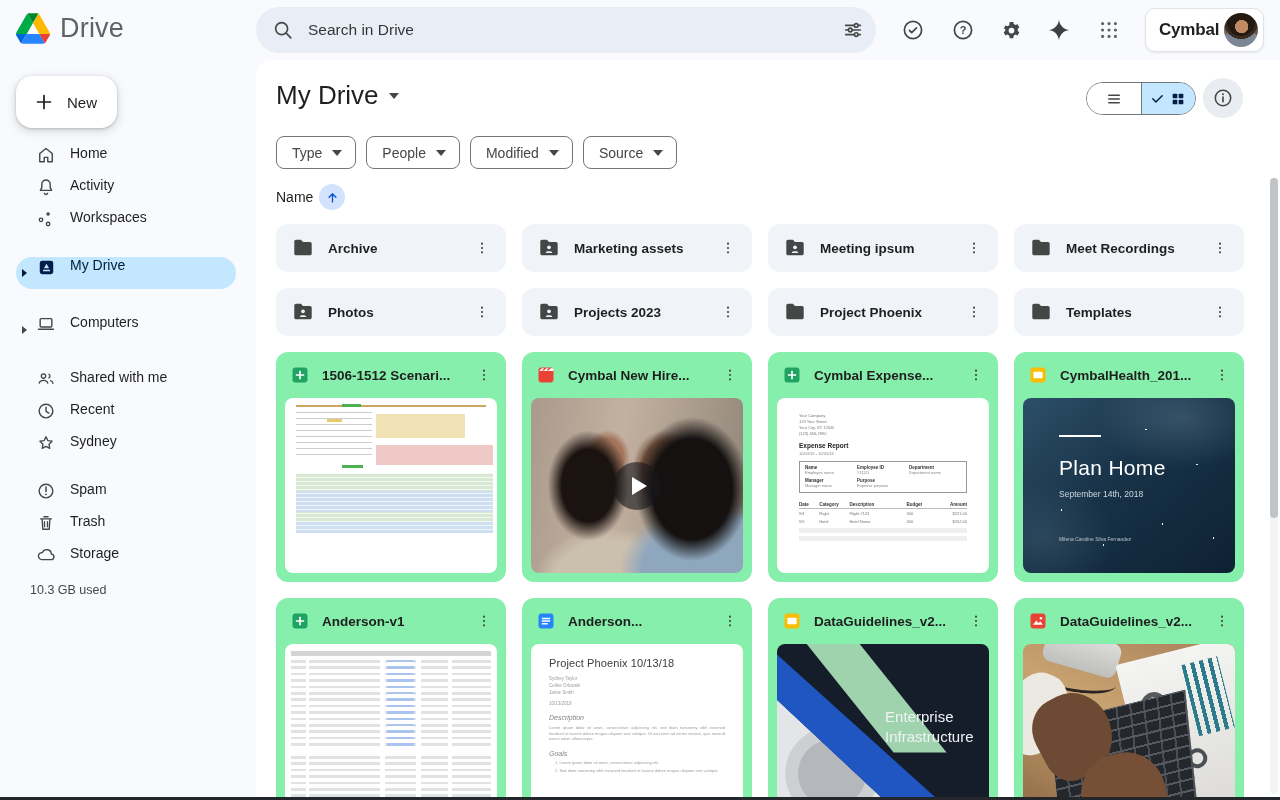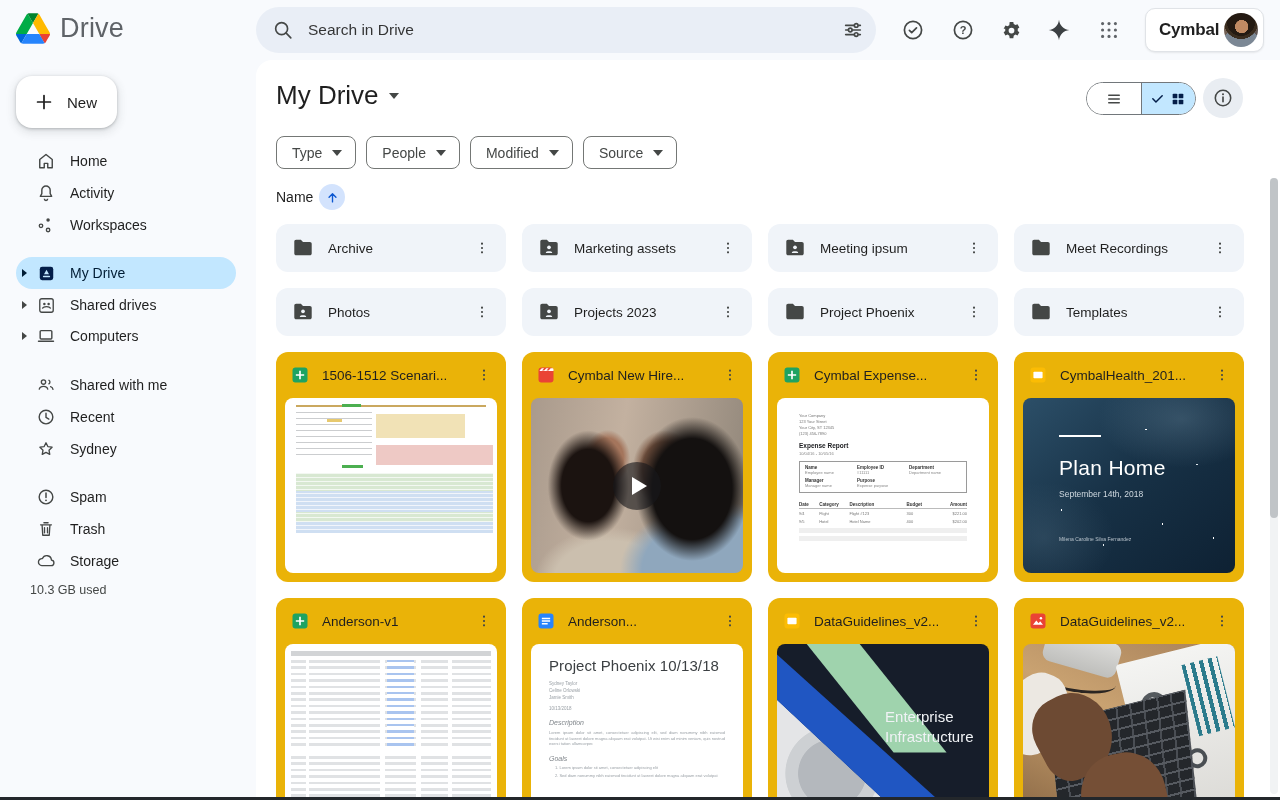--- a/index.html
+++ b/index.html
@@ -19,21 +19,21 @@
   .avatar{width:34px;height:34px;border-radius:50%;background:
     radial-gradient(circle at 52% 40%,#c08a63 0 24%,transparent 25%),
     radial-gradient(circle at 50% 26%,#241a12 0 46%,#3a2c1e 47% 56%,transparent 57%),
     radial-gradient(circle at 50% 105%,#7b8794 0 52%,transparent 53%),
     linear-gradient(160deg,#8d6f55,#4c4a52)}
 
   
   .sidebar{position:absolute;left:0;top:60px;width:256px;height:740px;background:#f8fafd;z-index:10}
   .newbtn{position:absolute;left:16px;top:16px;width:101px;height:52px;background:#fff;border-radius:16px;box-shadow:0 1px 3px rgba(60,64,67,.3),0 3px 8px 2px rgba(60,64,67,.12);display:flex;align-items:center;gap:12px;padding-left:17px;cursor:pointer}
   .newbtn span{font-size:15px;font-weight:500;color:#1f1f1f}
-  .nav-item{position:absolute;left:16px;width:220px;height:32px;border-radius:16px;display:flex;align-items:center;padding-left:20px;cursor:pointer;color:#1f1f1f}
+  .nav-item{position:absolute;left:16px;width:220px;height:32px;border-radius:16px;display:flex;padding-left:20px;cursor:pointer;color:#1f1f1f}
   .nav-item .nicon{width:20px;height:20px;margin-right:14px;flex:0 0 20px;display:flex;align-items:center;justify-content:center}
   .nav-item .nlabel{font-size:14px;white-space:nowrap}
   .nav-item.sel{background:#c2e7ff}
   .nav-item.sel .nlabel{color:#001d35;font-weight:500}
   .twist{position:absolute;left:6px;top:12px;width:0;height:0;border-left:5px solid #444746;border-top:4px solid transparent;border-bottom:4px solid transparent}
   .storage-used{position:absolute;left:30px;top:523px;font-size:12.5px;color:#444746}
 
   
   .panel{position:absolute;left:256px;top:60px;width:1024px;height:740px;background:#fff;border-top-left-radius:16px;overflow:hidden}
   .page-title{position:absolute;left:20px;top:20px;font-size:26px;color:#1f1f1f;display:flex;align-items:center;gap:10px;cursor:pointer}
@@ -46,23 +46,23 @@
   .chips{position:absolute;left:20px;top:76px;display:flex;gap:10px}
   .chip{height:33px;border:1px solid #747775;border-radius:8px;background:#fff;display:flex;align-items:center;gap:10px;padding:0 13px 0 15px;cursor:pointer}
   .chip span{font-size:14px;color:#444746;font-weight:500}
   .sortrow{position:absolute;left:17px;top:124px;display:flex;align-items:center;gap:6px}
   .sortrow .slabel{font-size:14px;font-weight:500;color:#1f1f1f;padding-left:3px}
   .sort-arrow{width:26px;height:26px;border-radius:50%;background:#d3e3fd;display:flex;align-items:center;justify-content:center;cursor:pointer}
 
   
   .grid{position:absolute;left:20px;top:164px;display:grid;grid-template-columns:repeat(4,230px);grid-template-rows:48px 48px 230px 230px;gap:16px}
   .fold{background:#f0f4f9;border-radius:12px;display:flex;align-items:center;padding:0 8px 0 16px;gap:14px;cursor:pointer}
-  .fold .fname,.fcard .fname{flex:1;font-size:13.5px;font-weight:400;color:#1f1f1f;white-space:nowrap;overflow:hidden;text-overflow:ellipsis}
+  .fold .fname,.fcard .fname{flex:1;font-size:13.5px;font-weight:700;color:#1f1f1f;white-space:nowrap;overflow:hidden;text-overflow:ellipsis}
   .dots{width:32px;height:32px;border-radius:50%;display:flex;align-items:center;justify-content:center;cursor:pointer;flex:0 0 32px}
-  .fcard{background:#eab308;border-radius:12px;overflow:hidden;cursor:pointer;display:flex;flex-direction:column}
+  .fcard{background:#86efac;border-radius:12px;overflow:hidden;cursor:pointer;display:flex;flex-direction:column}
   .fhead{height:46px;display:flex;align-items:center;gap:12px;padding:0 6px 0 14px;flex:0 0 46px}
   .thumb{position:relative;margin:0 9px 9px;height:175px;border-radius:8px;background:#fff;overflow:hidden}
   .s{position:absolute}
 
   
   .t2{background:
     radial-gradient(95px 120px at 76% 52%,#141110 0 42%,transparent 60%),
     radial-gradient(55px 65px at 63% 40%,#7a5642 0 40%,transparent 58%),
     radial-gradient(70px 95px at 27% 50%,#1b1310 0 38%,transparent 58%),
     radial-gradient(38px 46px at 36% 34%,#a4755c 0 42%,transparent 60%),
@@ -100,21 +100,21 @@
   .t3 .iv{font-size:4px;color:#888}
   .t3 .tbl{margin-top:7px}
   .t3 .trow{display:flex;padding:1.5px 0}
   .t3 .th{font-size:4.5px;font-weight:bold;color:#333}
   .t3 .td{font-size:4px;color:#777}
   .t3 .c1{width:12%}.t3 .c2{width:18%}.t3 .c3{width:34%}.t3 .c4{width:18%}.t3 .c5{width:18%;text-align:right}
   .t3 .stripe{height:5px;background:#efefef;margin-top:3px}
 
   
   .t6{padding:13px 18px 0}
-  .t6 .dt{font-size:15px;color:#3c4043;letter-spacing:.1px}
+  .t6 .dt{font-size:11px;color:#3c4043;letter-spacing:.1px}
   .t6 .da{font-size:4.5px;color:#9aa0a6;line-height:7px;margin-top:6px}
   .t6 .dd{font-size:4.5px;color:#9aa0a6;margin-top:5px}
   .t6 .dh{font-size:7px;font-style:italic;color:#80868b;margin-top:8px}
   .t6 .db{font-size:4px;color:#9aa0a6;line-height:5.5px;margin-top:4px;text-align:justify}
   .t6 .dg{font-size:4px;color:#9aa0a6;line-height:5.5px;margin-top:3px;padding-left:6px}
 
   
   .t7{background:#161d2a}
   .t7 .photo{position:absolute;inset:0;background:
      radial-gradient(80px 80px at 26% 74%,#b4b8bd 0 42%,#cdd0d3 43% 58%,#e4e5e7 59%),
@@ -258,33 +258,21 @@
       <span class="twist" style="border-left-color:#001d35"></span>
       <span class="nicon">
           <svg width="19" height="19" viewBox="0 0 24 24">
             <rect x="3.5" y="3.5" width="17" height="17" rx="3" fill="#041e49"></rect>
             <path d="M12 7.2 15.2 13H8.8z" fill="#c2e7ff"></path>
             <rect x="7.5" y="14.8" width="9" height="2" rx=".6" fill="#c2e7ff"></rect>
           </svg>
         </span>
       <span class="nlabel">My Drive</span>
     </div>
-    <div class="nav-item" style="top:229px">
-      <span class="twist"></span>
-      <span class="nicon">
-          <svg width="19" height="19" viewBox="0 0 24 24">
-            <rect x="3.5" y="3.5" width="17" height="17" rx="2.5" fill="none" stroke="#444746" stroke-width="1.7"></rect>
-            <circle cx="9.3" cy="10" r="1.6" fill="#444746"></circle>
-            <circle cx="14.7" cy="10" r="1.6" fill="#444746"></circle>
-            <path d="M6.8 16c.4-2 2-2.6 5.2-2.6s4.8.6 5.2 2.6" fill="none" stroke="#444746" stroke-width="1.5"></path>
-          </svg>
-        </span>
-      <span class="nlabel">Shared drives</span>
-    </div>
-    <div class="nav-item" style="top:260px">
+    <div class="nav-item" style="top:254px">
       <span class="twist"></span>
       <span class="nicon">
           <svg width="20" height="20" viewBox="0 0 24 24">
             <rect x="5" y="5.5" width="14" height="10" rx="1.2" fill="none" stroke="#444746" stroke-width="1.7"></rect>
             <path d="M3 18.2h18" stroke="#444746" stroke-width="1.7" stroke-linecap="round"></path>
           </svg>
         </span>
       <span class="nlabel">Computers</span>
     </div>
 

